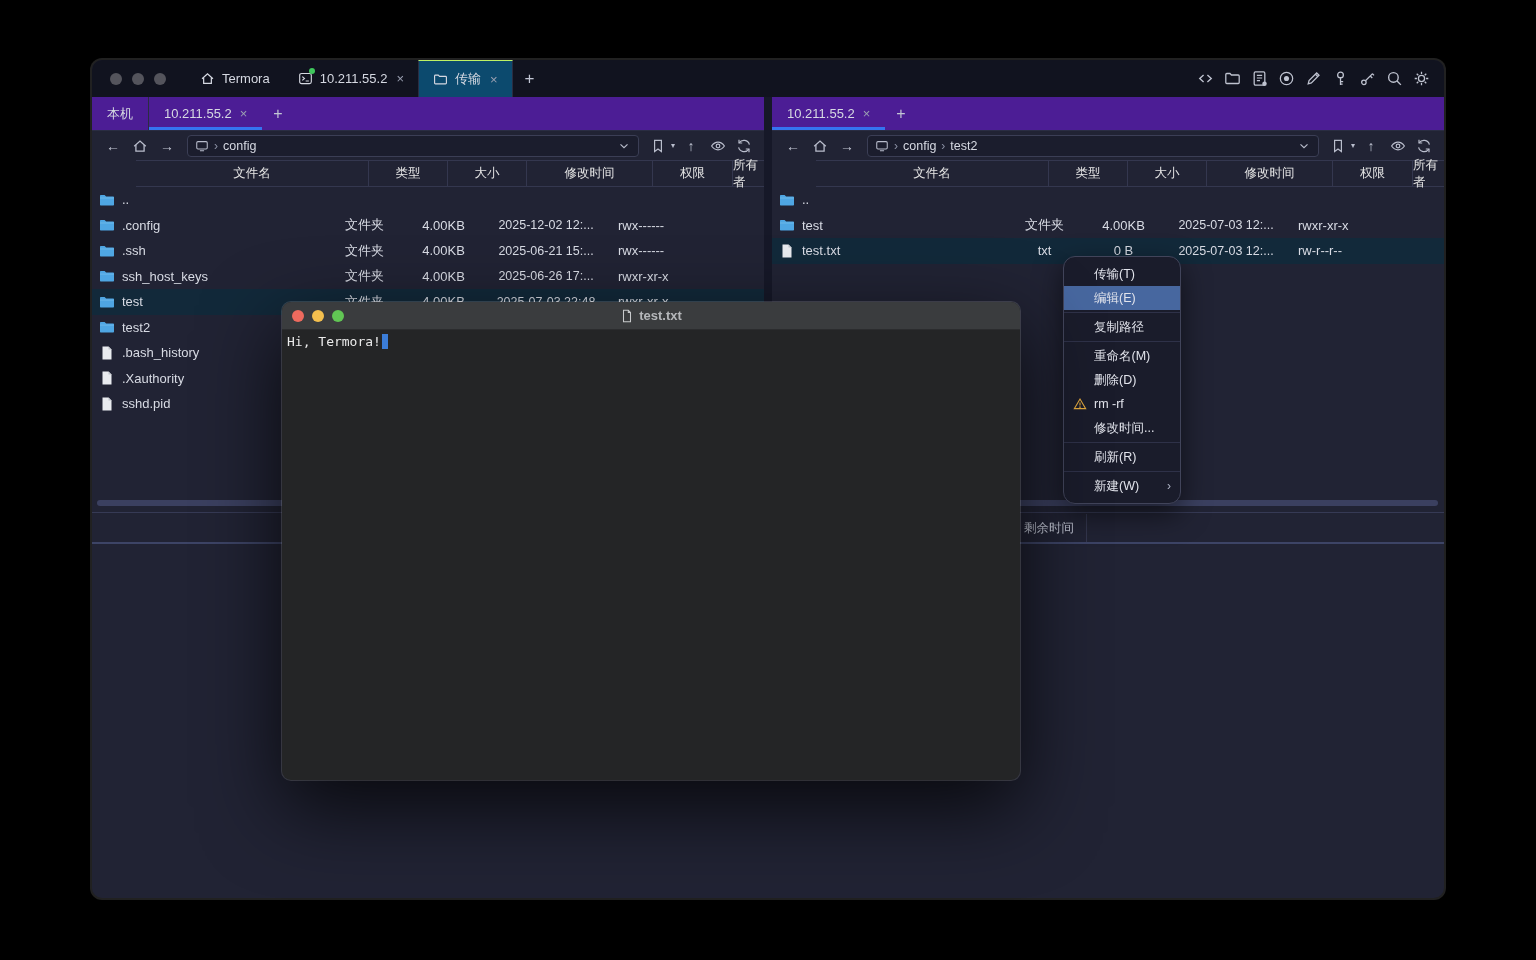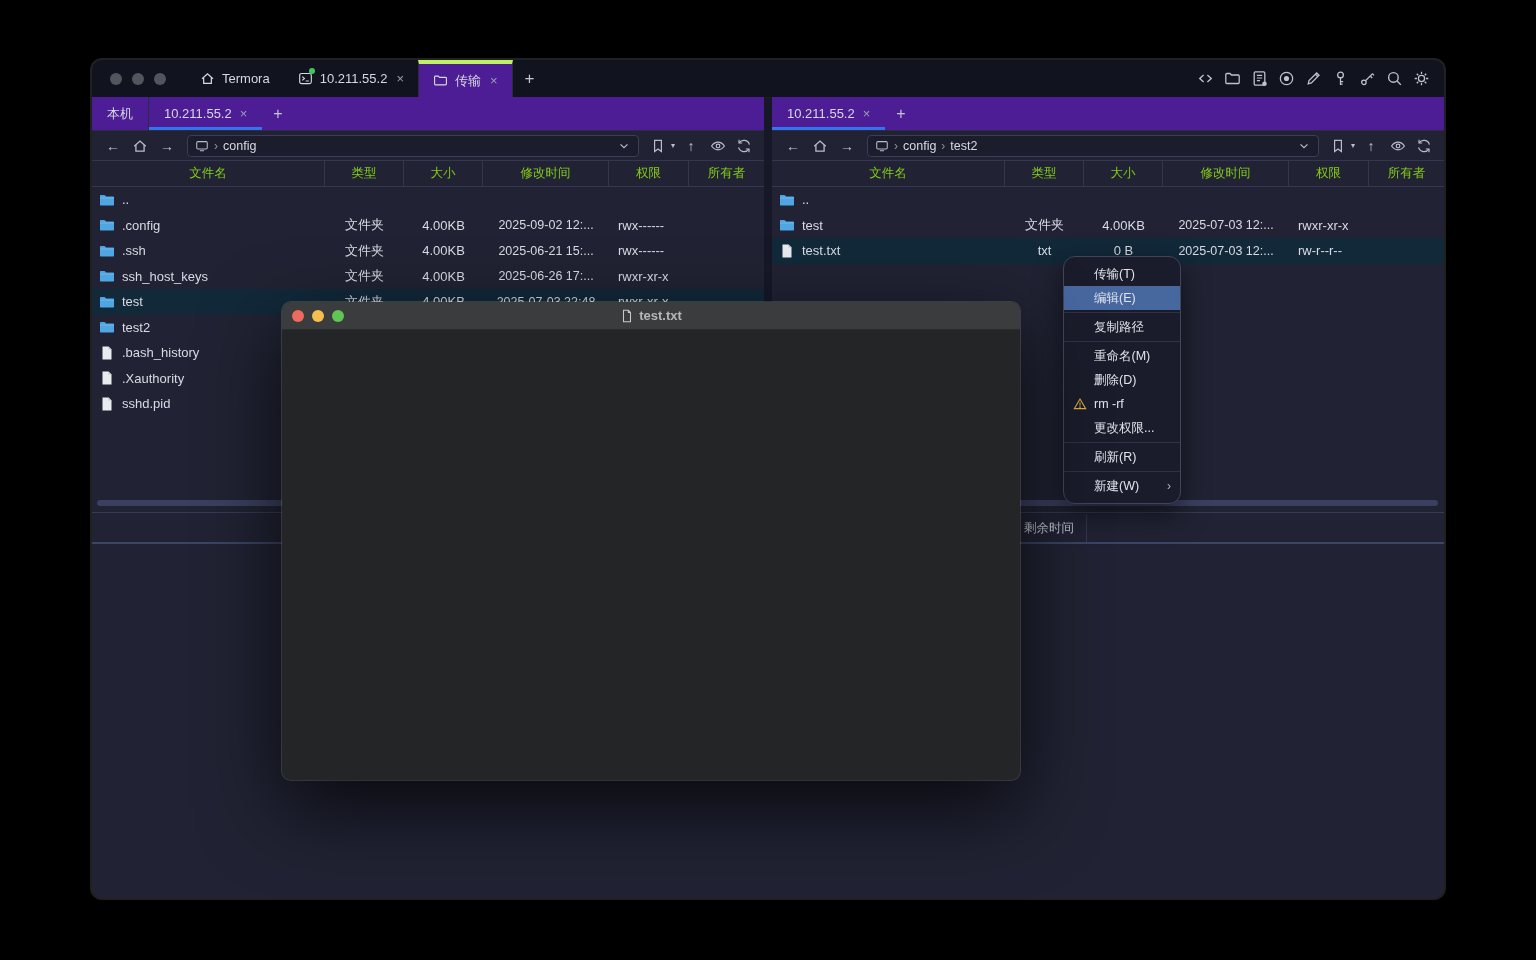--- a/index.html
+++ b/index.html
@@ -10,21 +10,21 @@
   #app-window { position:absolute; left:92px; top:60px; width:1352px; height:838px;
     background:#212334; border-radius:10px; overflow:hidden;
     box-shadow:0 0 0 2px rgba(120,120,120,.28), 0 24px 70px rgba(0,0,0,.9); }
 
   
   .titlebar { height:37px; background:#11131f; display:flex; align-items:stretch; position:relative; }
   .dots { display:flex; gap:10px; align-items:center; margin-left:18px; }
   .dot { width:12px; height:12px; border-radius:50%; background:#54545c; }
   .tb-tabs { display:flex; margin-left:20px; align-items:stretch; }
   .tb-tab { display:flex; align-items:center; gap:7px; padding:0 14px; color:#d6d9e2; font-size:13px; }
-  .tb-tab.active { background:#4c1d95; border-top:4px solid #bef264;
+  .tb-tab.active { background:#0c4a6e; border-top:1px solid #bef264;
     border-left:1px solid #2a2d42; border-right:1px solid #2a2d42; }
   .tb-plus { display:flex; align-items:center; padding:0 12px; color:#c2c6d4; font-size:17px; }
   .closex { color:#9ba0b2; font-size:13px; margin-left:2px; }
   .tb-icons { margin-left:auto; margin-right:14px; display:flex; gap:10px; align-items:center; color:#bfc3d0; }
   .tb-icons .ibtn { width:17px; height:17px; display:flex; }
   svg.ic { width:100%; height:100%; }
   .term-ic { position:relative; display:flex; width:15px; height:15px; }
   .term-ic::after { content:''; position:absolute; right:-2px; top:-3px; width:6px; height:6px;
     border-radius:50%; background:#3fc75c; }
 
@@ -44,21 +44,21 @@
   .crumb-box { flex:1; height:22px; background:#1b1d2d; border:1px solid #3b3e55; border-radius:4px;
     display:flex; align-items:center; padding:0 7px; gap:5px; color:#d6d9e2; font-size:12.5px; margin:0 4px; }
   .crumb-box .ibtn { width:14px; height:14px; display:flex; color:#b9bdcc; }
   .crumb-sep { color:#8a8fa3; font-size:12px; }
   .crumb-chev { margin-left:auto; width:14px; height:14px; display:flex; color:#b9bdcc; }
   .tool-ic { width:16px; height:16px; display:flex; color:#b9bdcc; margin:0 3px; }
   .bm-caret { font-size:8px; color:#b9bdcc; margin-left:-2px; }
 
   
   .f-header { height:27px; display:flex; border-top:1px solid #34374f; border-bottom:1px solid #34374f;
-    color:#84cc16; font-size:12.5px; }
+    color:#e5e5e5; font-size:12.5px;margin-left:44px; }
   .f-header .c { display:flex; align-items:center; justify-content:center; border-right:1px solid #34374f; }
   .f-header .c:last-child { border-right:none; }
   .c.nm { width:233px; } .c.tp { width:79px; } .c.sz { width:79px; }
   .c.md { width:126px; } .c.pm { width:80px; } .c.ow { flex:1; }
   .f-row { height:25.5px; display:flex; align-items:center; color:#d8dbe4; font-size:13px; }
   .f-row.sel { background:#12293a; }
   .f-row .c { display:flex; align-items:center; justify-content:center; overflow:hidden; white-space:nowrap; }
   .f-row .c.nm { justify-content:flex-start; padding-left:7px; gap:7px; }
   .f-row .c.pm { justify-content:flex-start; padding-left:9px; }
   .f-row .c.md { font-size:12.5px; }
@@ -359,21 +359,21 @@
         </div>
         <div class="f-row">
           <div class="c nm">
               <svg class="fic">
                 <use href="#i-folder"></use>
               </svg>
               <span>.config</span>
             </div>
           <div class="c tp">文件夹</div>
           <div class="c sz">4.00KB</div>
-          <div class="c md">2025-09-02 12:...</div>
+          <div class="c md">2025-12-02 12:...</div>
           <div class="c pm">rwx------</div>
           <div class="c ow"></div>
         </div>
         <div class="f-row">
           <div class="c nm">
               <svg class="fic">
                 <use href="#i-folder"></use>
               </svg>
               <span>.ssh</span>
             </div>
@@ -588,21 +588,21 @@
     <div class="mi">复制路径</div>
     <div class="msep"></div>
     <div class="mi">重命名(M)</div>
     <div class="mi">删除(D)</div>
     <div class="mi">
       <svg class="warn">
           <use href="#i-warn"></use>
         </svg>
       <span>rm -rf</span>
     </div>
-    <div class="mi">更改权限...</div>
+    <div class="mi">修改时间...</div>
     <div class="msep"></div>
     <div class="mi">刷新(R)</div>
     <div class="msep"></div>
     <div class="mi">
       <span>新建(W)</span>
       <span class="sub">›</span>
     </div>
   </div>
 </div>
 
@@ -615,13 +615,16 @@
           </svg>
         </span>
       <span>test.txt</span>
     </div>
     <div class="traffic">
       <span class="tdot r"></span>
       <span class="tdot y"></span>
       <span class="tdot g"></span>
     </div>
   </div>
+  <div class="ed-body">
+    <span>Hi, Termora!</span><span class="cursor"></span>
+  </div>
 </div>
 
 </body></html>

